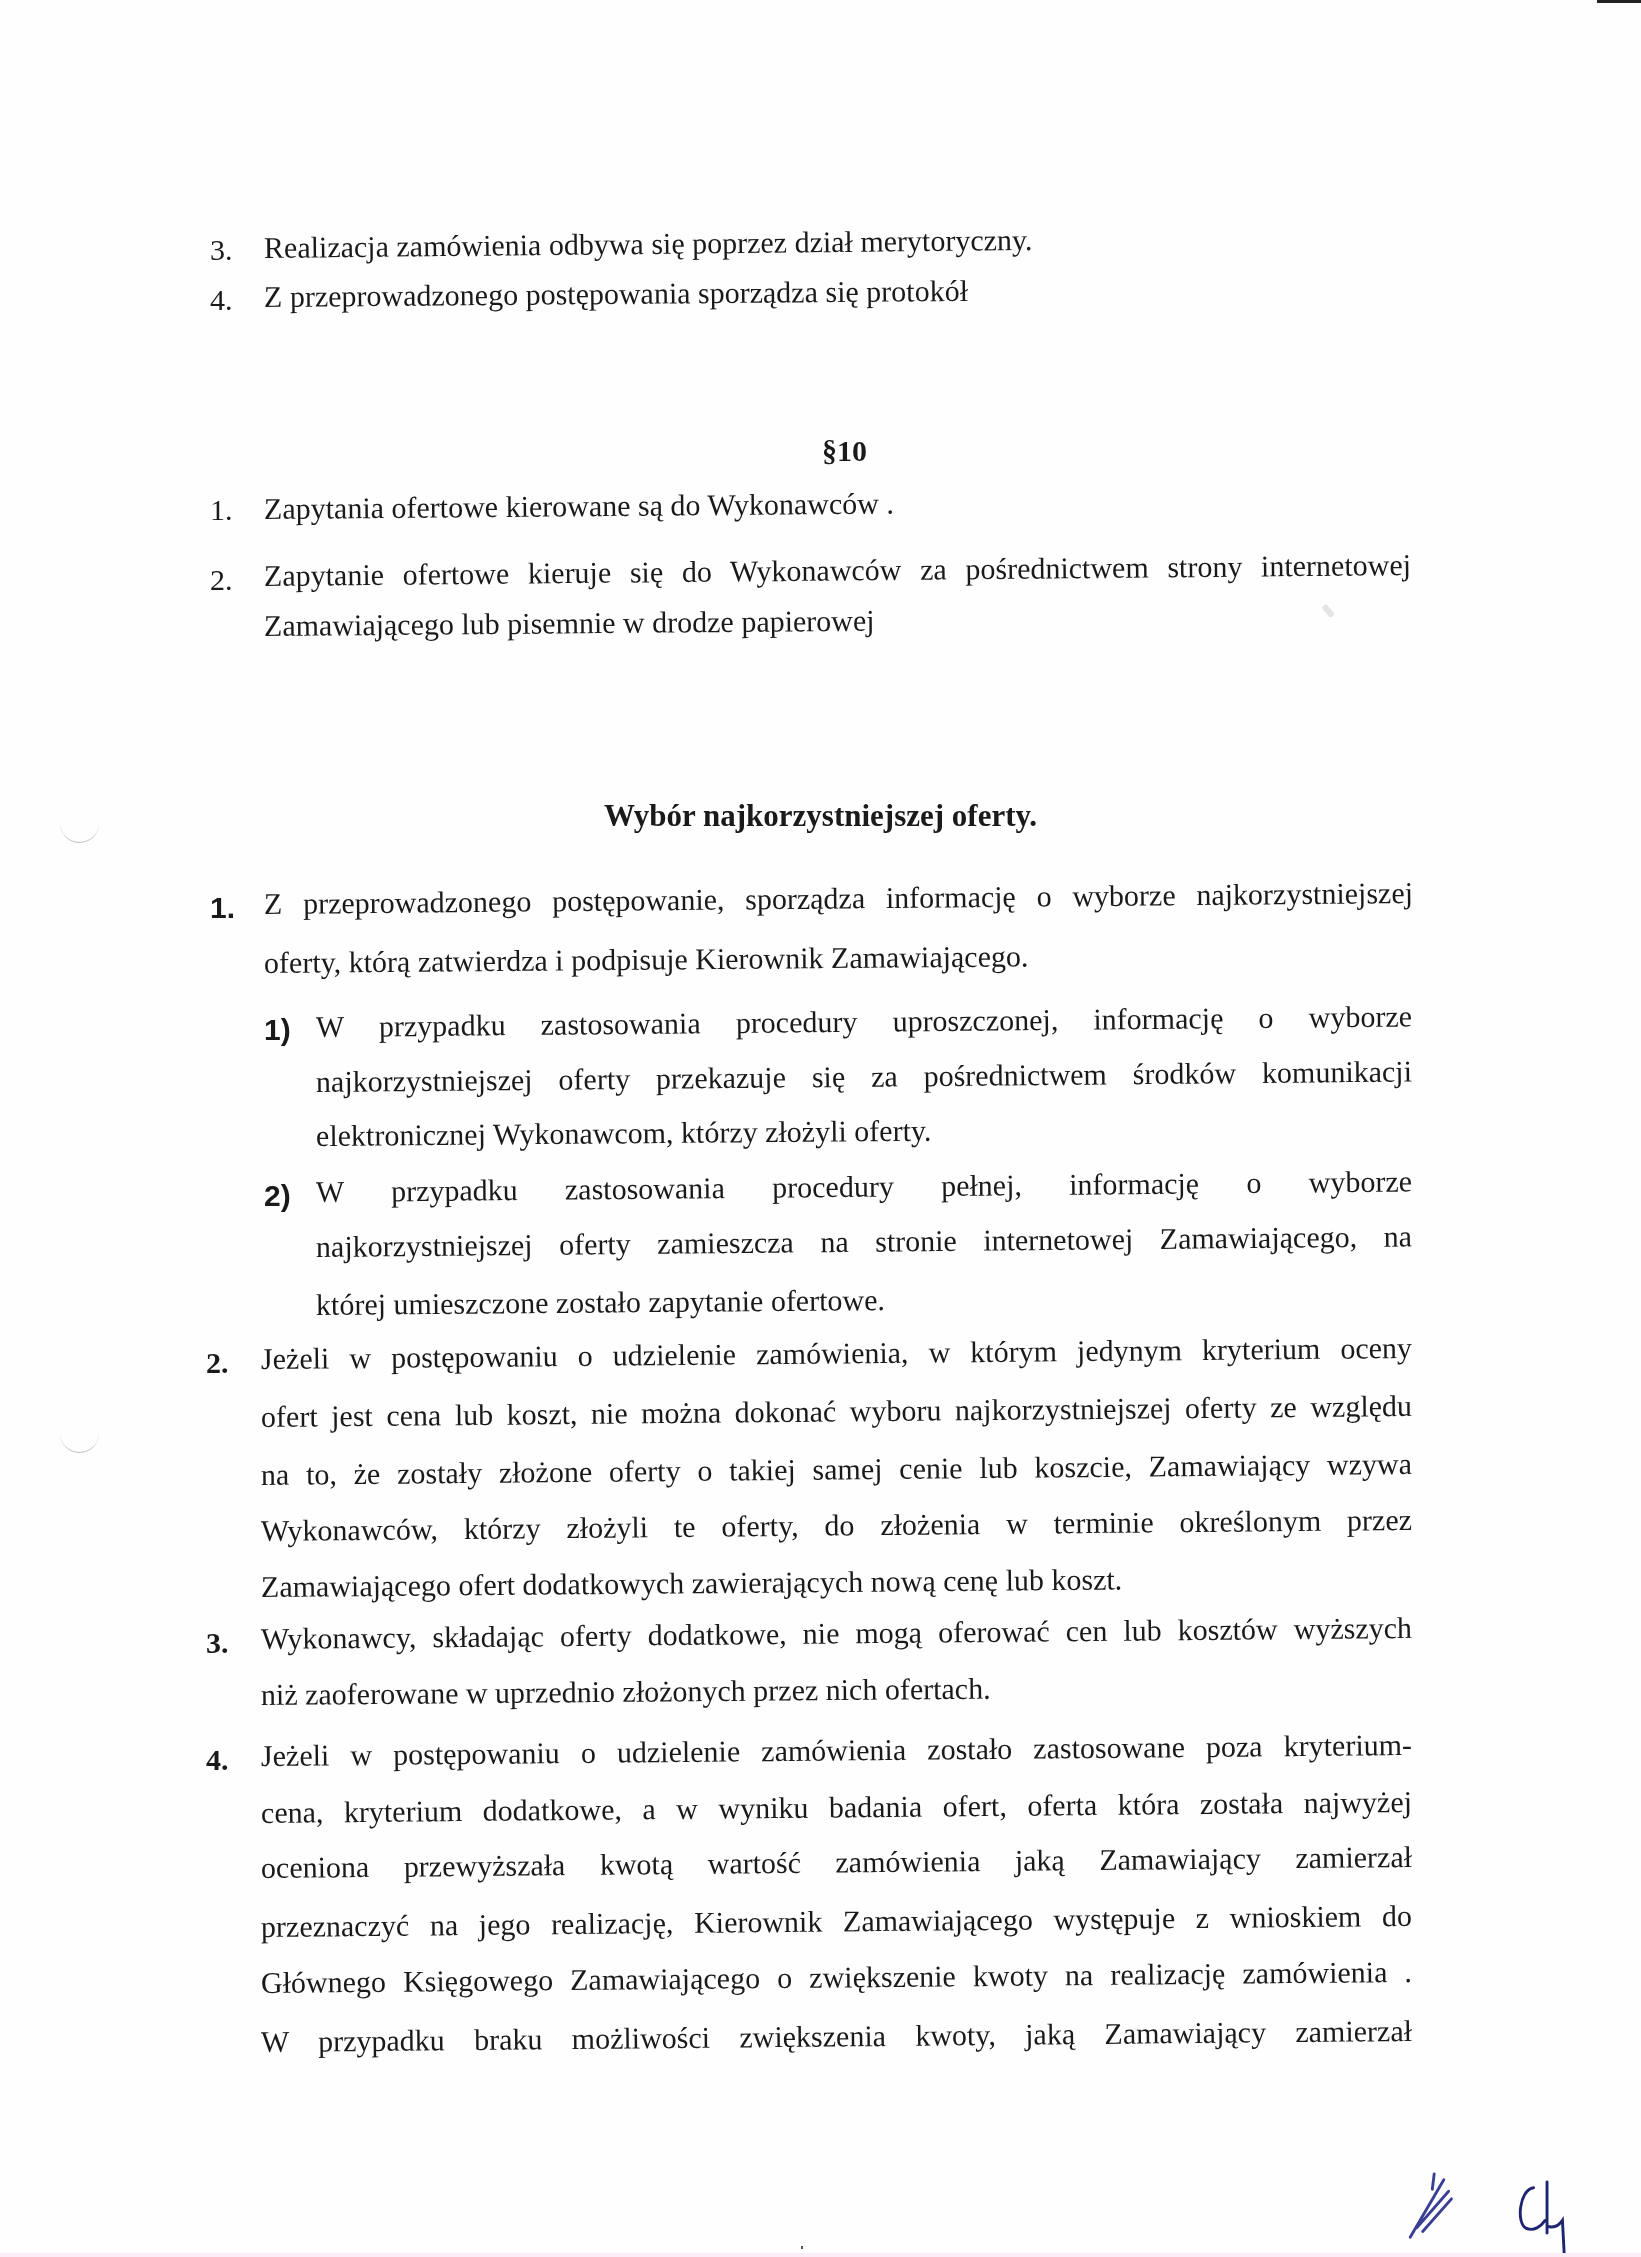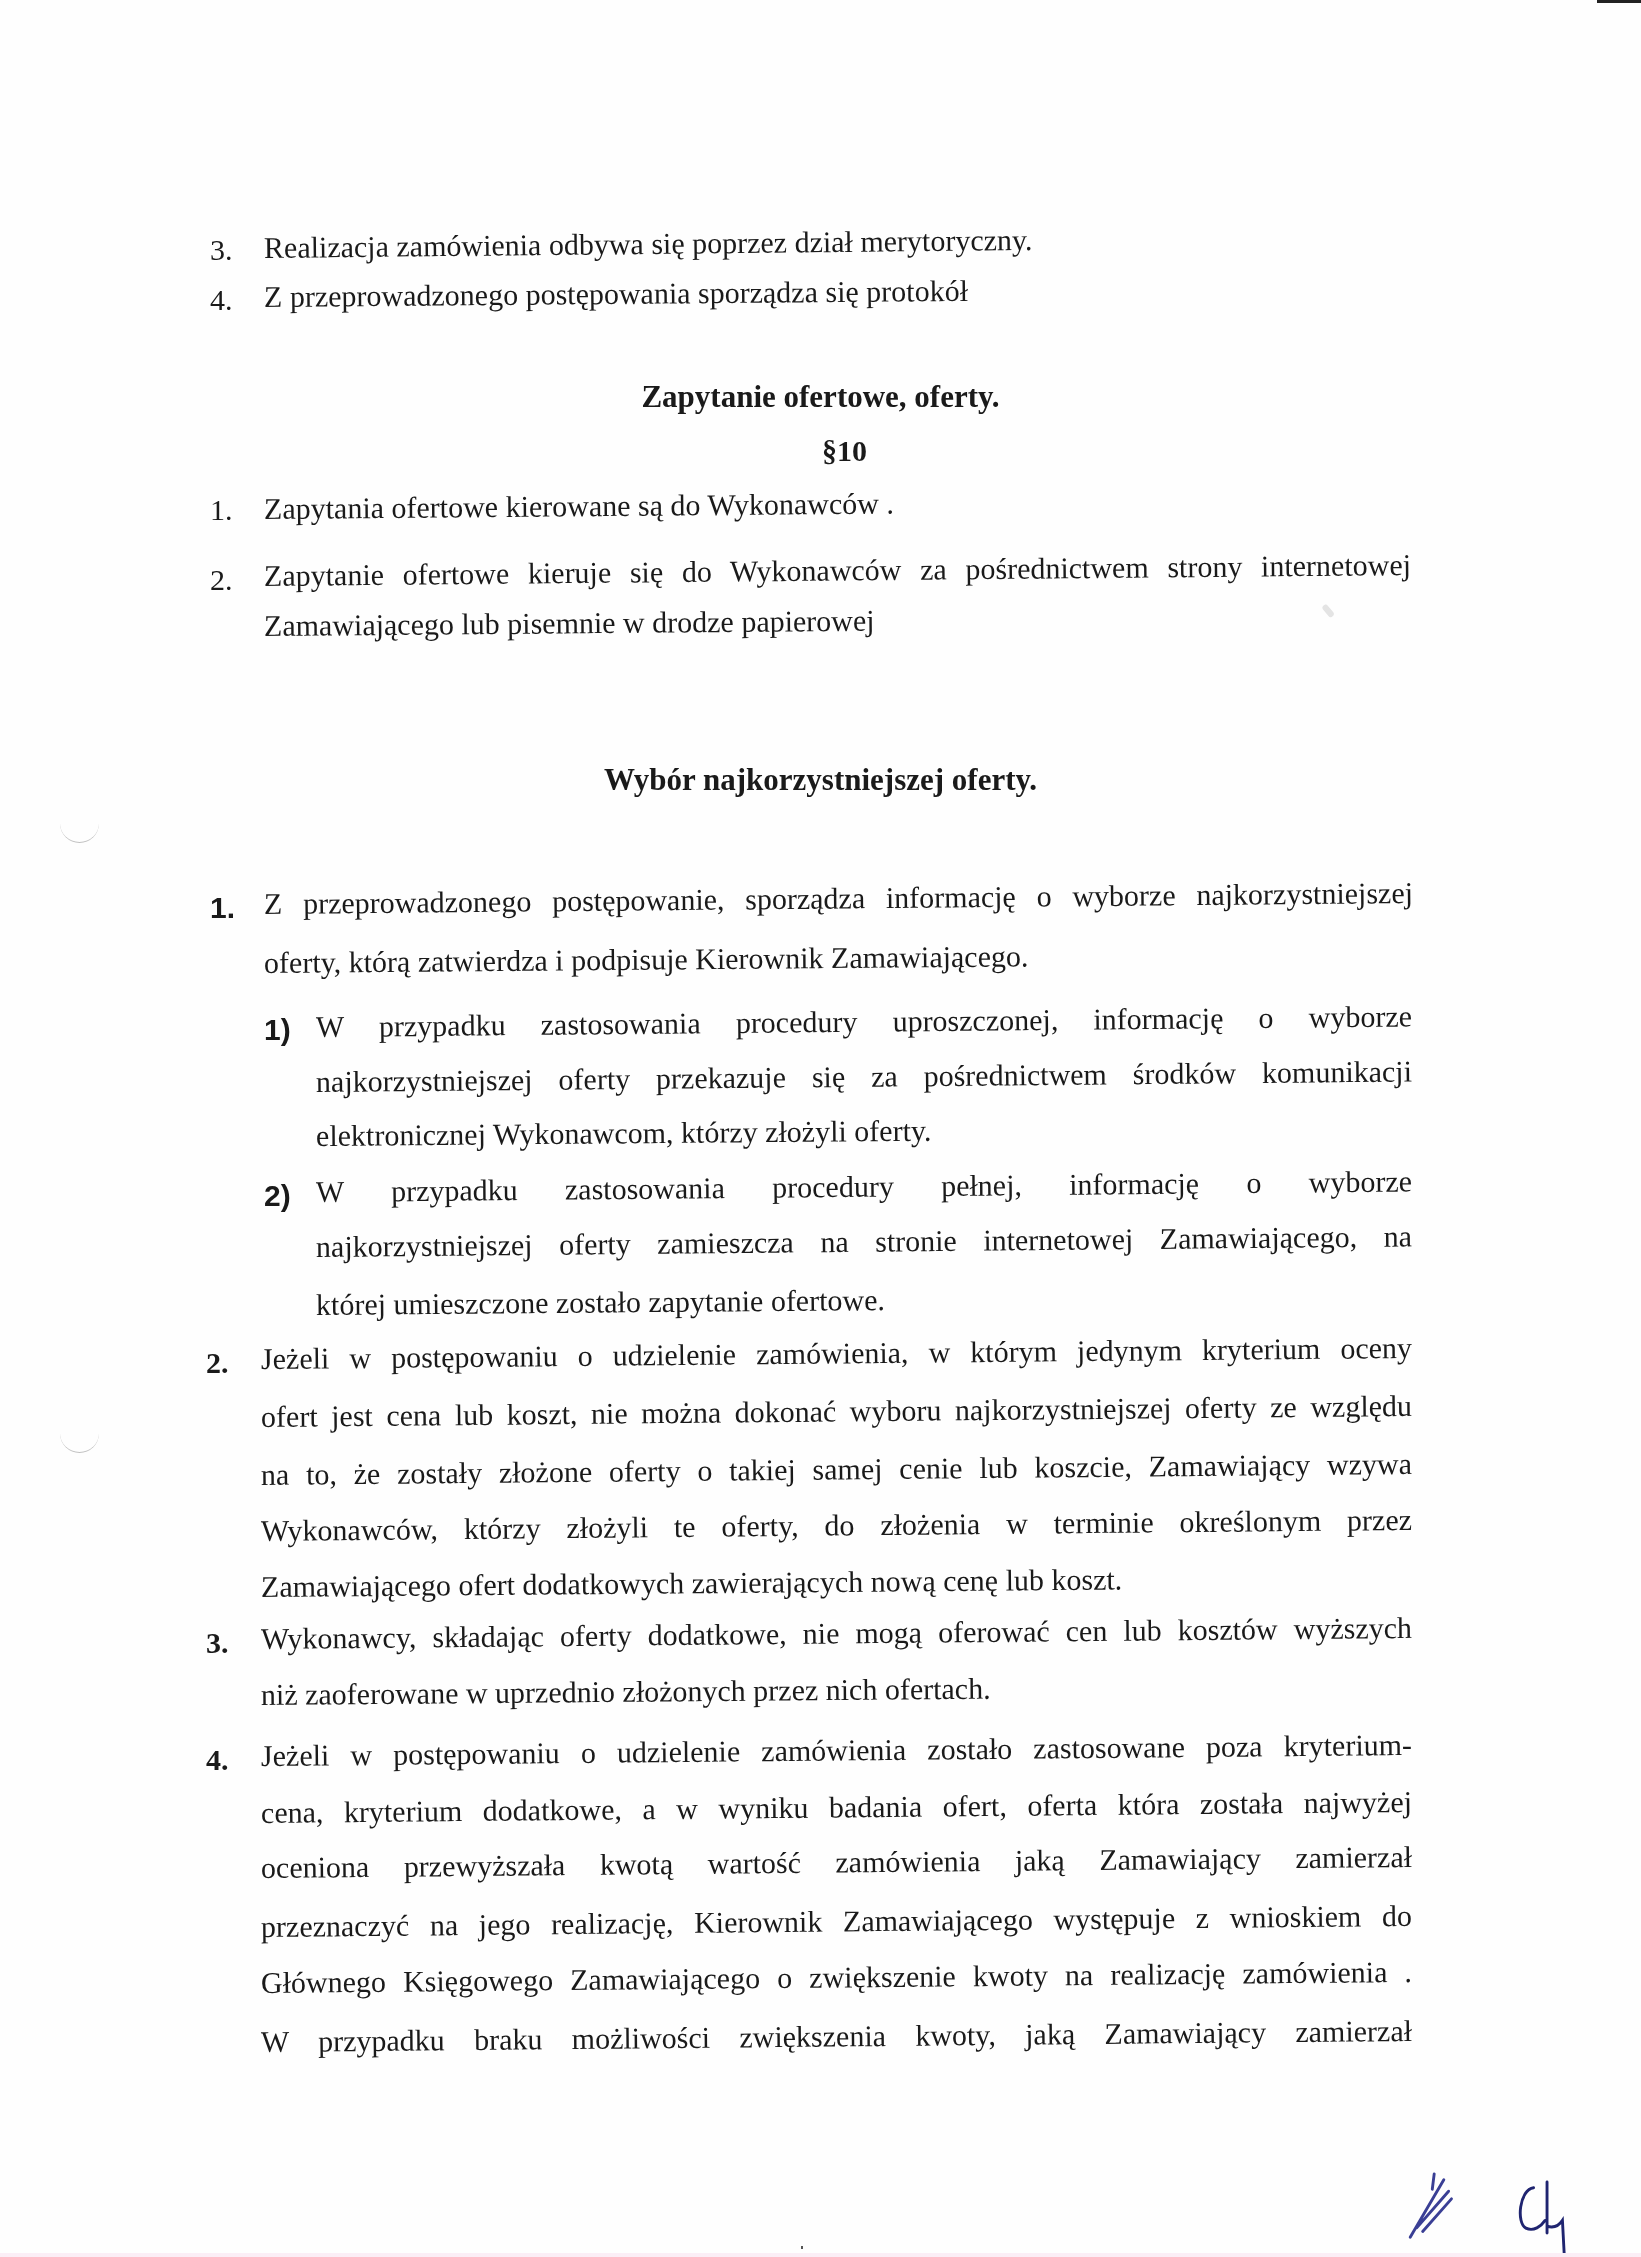--- a/index.html
+++ b/index.html
@@ -53,31 +53,30 @@
   <div class="corner-mark"></div>
   <div class="punch" style="left:60px; top:819px;"></div>
   <div class="punch" style="left:60px; top:1429px;"></div>
   <div class="smudge" style="left:1325px; top:604px;"></div>
 
   <span class="num" style="left:210px; top:230px;">3.</span>
   <span class="line" style="left:264px; top:228px; transform:rotate(-0.6deg); transform-origin:left center;">Realizacja zamówienia odbywa się poprzez dział merytoryczny.</span>
   <span class="num" style="left:210px; top:280px;">4.</span>
   <span class="line" style="left:264px; top:277px; transform:rotate(-0.5deg); transform-origin:left center;">Z przeprowadzonego postępowania  sporządza  się protokół</span>
 
-  <div class="heading" style="top:377px;">Zapytanie ofertowe, oferty.</div>
   <div class="heading para-sign" style="top:431px;">§10</div>
 
   <span class="num" style="left:210px; top:490px;">1.</span>
   <span class="line" style="left:264px; top:489px; transform:rotate(-0.5deg); transform-origin:left center;">Zapytania ofertowe kierowane są do Wykonawców .</span>
 
   <span class="num" style="left:210px; top:560px;">2.</span>
   <span class="line just" style="left:264px; top:556px; width:1147px; transform:rotate(-0.55deg); transform-origin:left center;">Zapytanie ofertowe kieruje się do Wykonawców za pośrednictwem strony internetowej</span>
   <span class="line" style="left:264px; top:606px; transform:rotate(-0.5deg); transform-origin:left center;">Zamawiającego lub pisemnie w drodze papierowej</span>
 
-  <div class="heading" style="top:760px;">Wybór najkorzystniejszej oferty.</div>
+  <div class="heading" style="top:796px;">Wybór najkorzystniejszej oferty.</div>
 
   <span class="num num-bold-sans" style="left:210px; top:888px;">1.</span>
   <span class="line just" style="left:264px; top:884px; width:1149px; transform:rotate(-0.55deg); transform-origin:left center;">Z przeprowadzonego postępowanie, sporządza informację  o wyborze najkorzystniejszej</span>
   <span class="line" style="left:264px; top:943px; transform:rotate(-0.5deg); transform-origin:left center;">oferty, którą  zatwierdza i podpisuje Kierownik Zamawiającego.</span>
 
   <span class="num num-bold-sans" style="left:264px; top:1010px;">1)</span>
   <span class="line just" style="left:316px; top:1007px; width:1096px; transform:rotate(-0.55deg); transform-origin:left center;">W przypadku zastosowania procedury uproszczonej, informację o wyborze</span>
   <span class="line just" style="left:316px; top:1062px; width:1096px; transform:rotate(-0.55deg); transform-origin:left center;">najkorzystniejszej oferty  przekazuje się za pośrednictwem środków komunikacji</span>
   <span class="line" style="left:316px; top:1116px; transform:rotate(-0.5deg); transform-origin:left center;">elektronicznej Wykonawcom, którzy złożyli oferty.</span>
 

